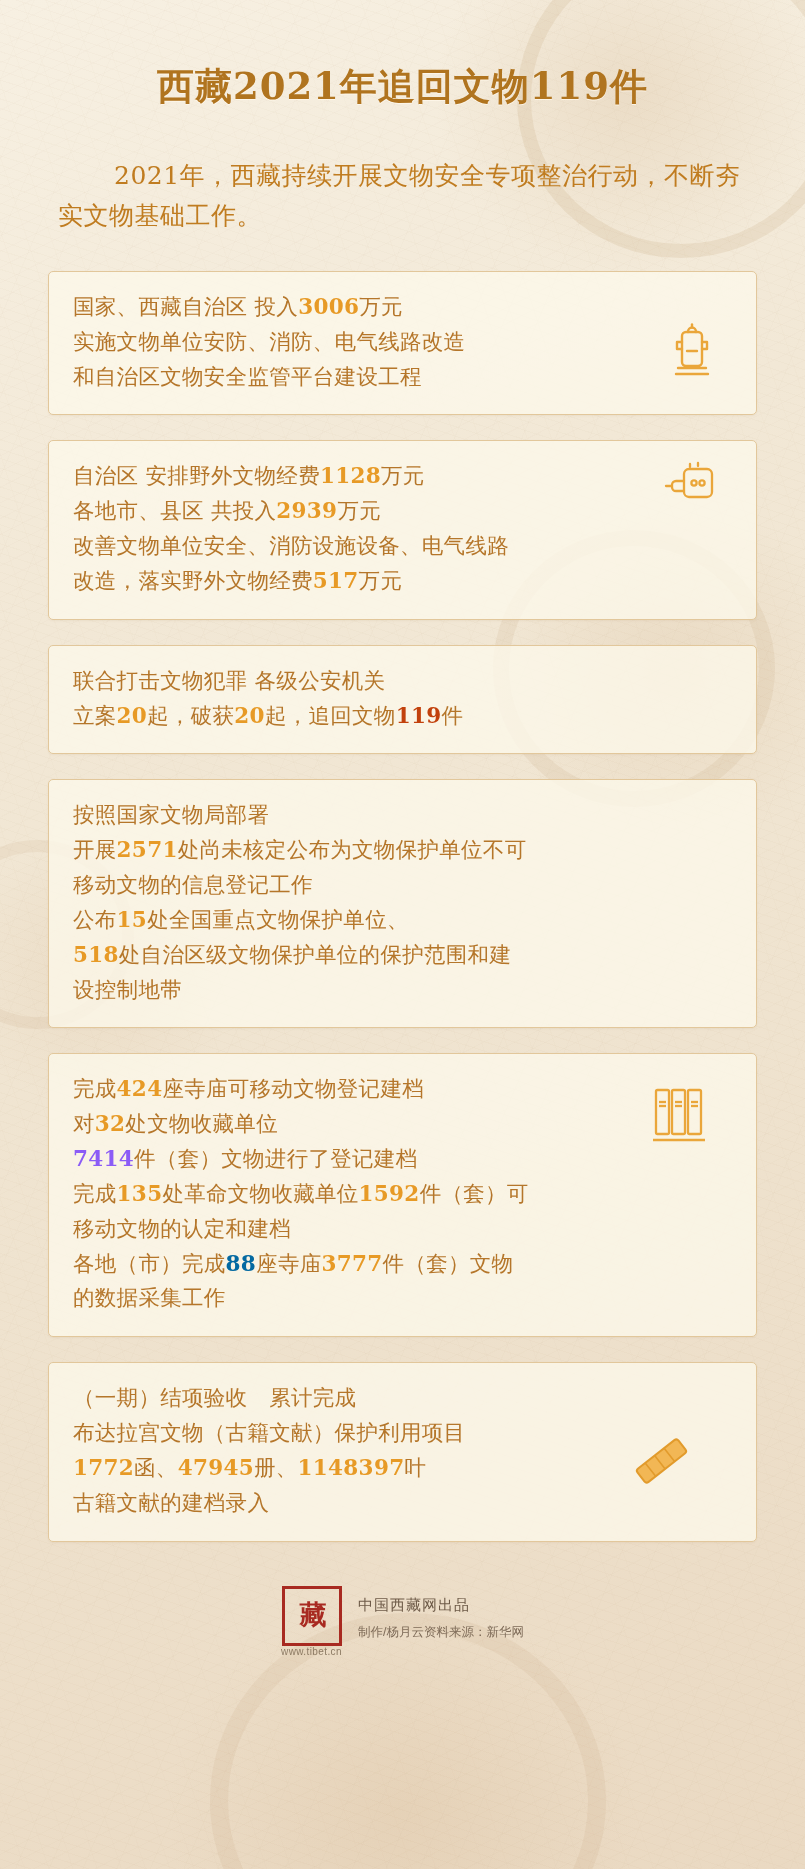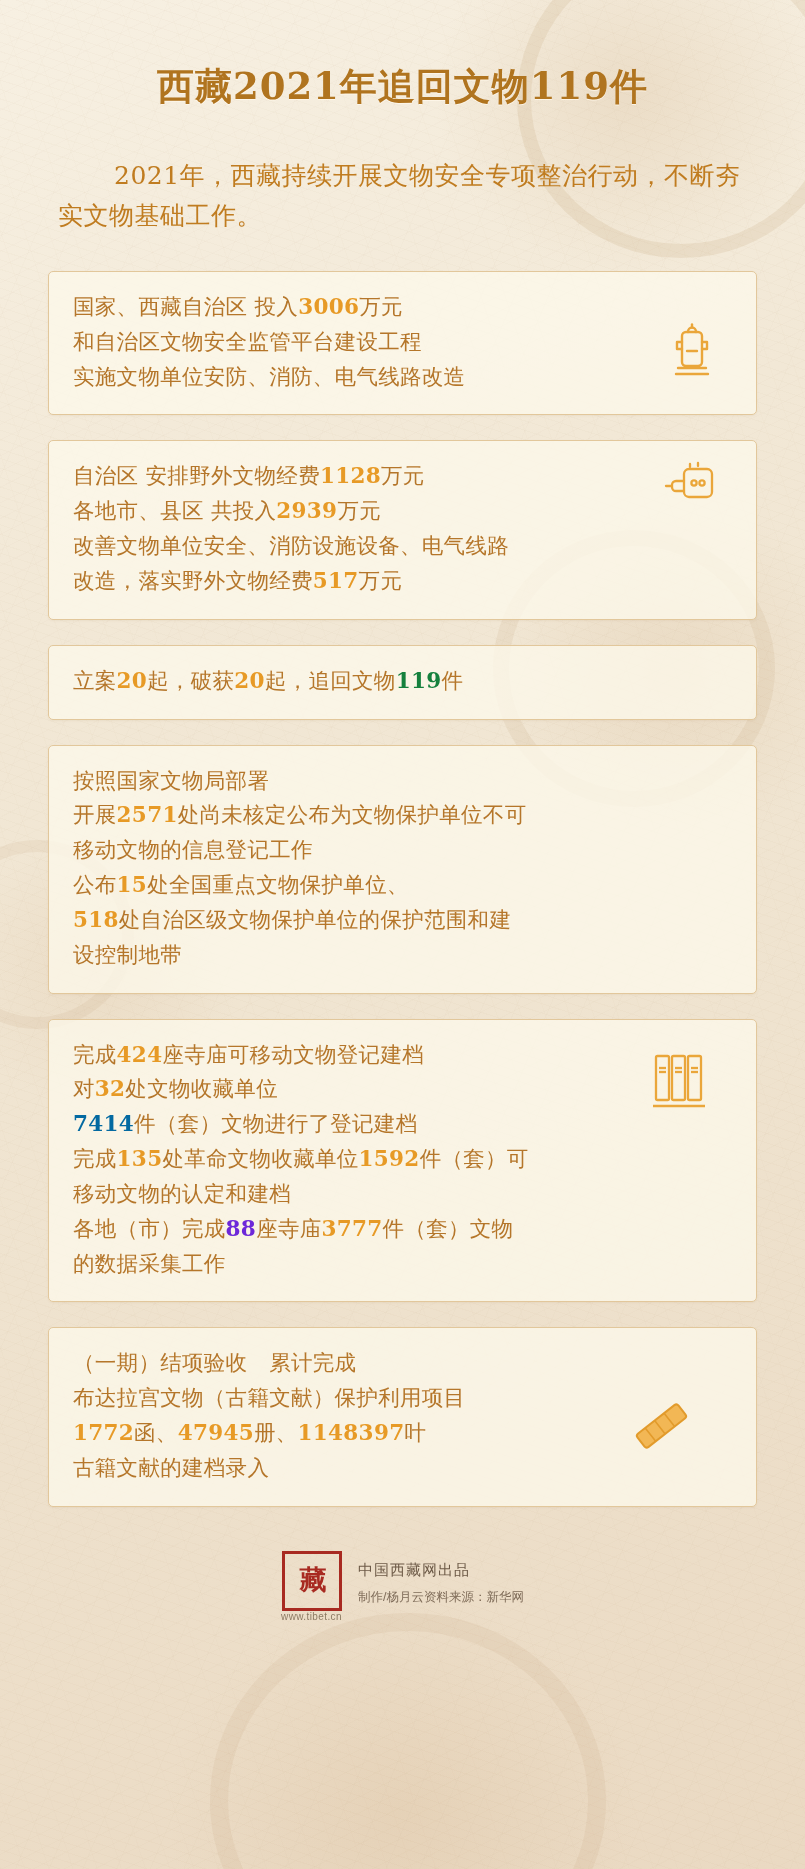--- a/index.html
+++ b/index.html
@@ -174,22 +174,22 @@
 <div class="content">
 
   <div class="title">西藏2021年追回文物119件</div>
 
   <div class="lead">2021年，西藏持续开展文物安全专项整治行动，不断夯实文物基础工作。</div>
 
   <div class="cards">
 
     <div class="card">
       <div class="card-line">国家、西藏自治区 投入<span class="num" style="color:#e79a26">3006</span>万元</div>
+      <div class="card-line">实施文物单位安防、消防、电气线路改造</div>
       <div class="card-line">和自治区文物安全监管平台建设工程</div>
-      <div class="card-line">实施文物单位安防、消防、电气线路改造</div>
       <svg class="card-art hydrant" viewBox="0 0 44 64">
         <g fill="none" stroke="#eaa63a" stroke-width="2.4" stroke-linecap="round" stroke-linejoin="round">
           <path d="M16 14 h12 a4 4 0 0 1 4 4 v26 a4 4 0 0 1 -4 4 h-12 a4 4 0 0 1 -4 -4 v-26 a4 4 0 0 1 4 -4 z"></path>
           <path d="M18 14 a4 4.5 0 0 1 8 0"></path>
           <path d="M22 6.5 v3"></path>
           <path d="M12 24 h-5 v7 h5"></path>
           <path d="M32 24 h5 v7 h-5"></path>
           <path d="M8 50 h28"></path>
           <path d="M6 56 h32"></path>
           <path d="M17 33 h10"></path>
@@ -209,39 +209,40 @@
           <circle cx="38" cy="22" r="2.6"></circle>
           <path d="M20 20 h-8 a4 4 0 0 0 -4 4 v2 a4 4 0 0 0 4 4 h8"></path>
           <path d="M8 25 h-6"></path>
           <path d="M26 6 v-3"></path>
           <path d="M34 5 v-3"></path>
         </g>
       </svg>
     </div>
 
     <div class="card">
-      <div class="card-line">立案<span class="num" style="color:#e79a26">20</span>起，破获<span class="num" style="color:#e79a26">20</span>起，追回文物<span class="num" style="color:#15803d">119</span>件</div>
+      <div class="card-line">联合打击文物犯罪 各级公安机关</div>
+      <div class="card-line">立案<span class="num" style="color:#e79a26">20</span>起，破获<span class="num" style="color:#e79a26">20</span>起，追回文物<span class="num" style="color:#c2410c">119</span>件</div>
     </div>
 
     <div class="card">
       <div class="card-line">按照国家文物局部署</div>
       <div class="card-line">开展<span class="num" style="color:#e79a26">2571</span>处尚未核定公布为文物保护单位不可</div>
       <div class="card-line">移动文物的信息登记工作</div>
       <div class="card-line">公布<span class="num" style="color:#e79a26">15</span>处全国重点文物保护单位、</div>
       <div class="card-line"><span class="num" style="color:#e79a26">518</span>处自治区级文物保护单位的保护范围和建</div>
       <div class="card-line">设控制地带</div>
     </div>
 
     <div class="card">
       <div class="card-line">完成<span class="num" style="color:#e79a26">424</span>座寺庙可移动文物登记建档</div>
       <div class="card-line">对<span class="num" style="color:#e79a26">32</span>处文物收藏单位</div>
-      <div class="card-line"><span class="num" style="color:#0369a1">7414</span>件（套）文物进行了登记建档</div>
+      <div class="card-line"><span class="num" style="color:#8b5cf6">7414</span>件（套）文物进行了登记建档</div>
       <div class="card-line">完成<span class="num" style="color:#e79a26">135</span>处革命文物收藏单位<span class="num" style="color:#e79a26">1592</span>件（套）可</div>
       <div class="card-line">移动文物的认定和建档</div>
-      <div class="card-line">各地（市）完成<span class="num" style="color:#6d28d9">88</span>座寺庙<span class="num" style="color:#e79a26">3777</span>件（套）文物</div>
+      <div class="card-line">各地（市）完成<span class="num" style="color:#0369a1">88</span>座寺庙<span class="num" style="color:#e79a26">3777</span>件（套）文物</div>
       <div class="card-line">的数据采集工作</div>
       <svg class="card-art binders" viewBox="0 0 58 62">
         <g fill="none" stroke="#eaa63a" stroke-width="2.3" stroke-linejoin="round">
           <rect x="6" y="6" width="13" height="44" rx="1.5"></rect>
           <rect x="22" y="6" width="13" height="44" rx="1.5"></rect>
           <rect x="38" y="6" width="13" height="44" rx="1.5"></rect>
           <path d="M9 18 h7"></path>
             <path d="M9 22 h7"></path>
           <path d="M25 18 h7"></path>
             <path d="M25 22 h7"></path>

